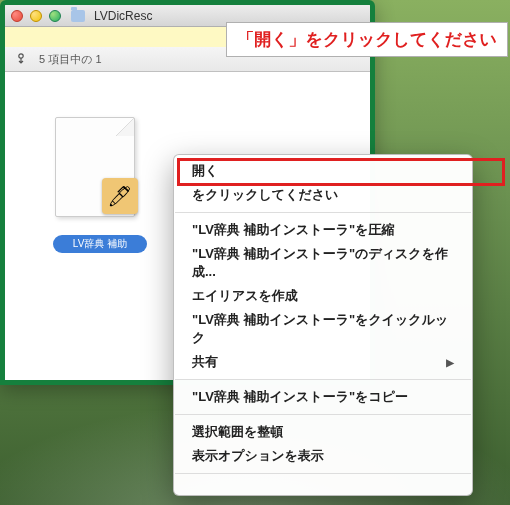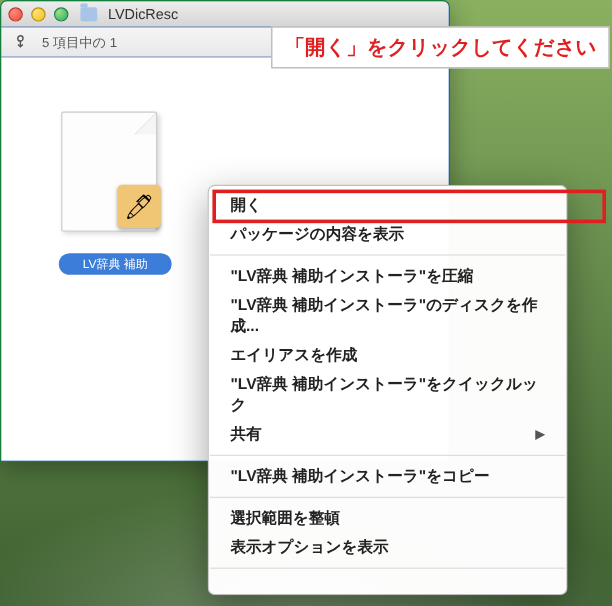--- a/index.html
+++ b/index.html
@@ -26,22 +26,22 @@
     height: 300px;
     background: radial-gradient(ellipse at center, rgba(255,255,255,0.3) 0%, transparent 60%);
     border-radius: 50%;
   }
   .window {
     position: absolute;
     left: 0;
     top: 0;
     width: 375px;
     height: 385px;
-    background: #3b82f6;
-    border: 1px solid #15803d;
+    background: #fef9c3;
+    border: 5px solid #15803d;
     border-radius: 6px 6px 0 0;
     box-shadow: 0 5px 20px rgba(0,0,0,0.3);
     overflow: hidden;
   }
   .titlebar {
     height: 22px;
     background: linear-gradient(#ededed, #d5d5d5);
     border-bottom: 1px solid #b0b0b0;
     display: flex;
     align-items: center;
@@ -77,20 +77,21 @@
     margin-left: 3px;
   }
   .toolbar {
     height: 25px;
     background: linear-gradient(#f5f5f5, #e8e8e8);
     border-bottom: 1px solid #c0c0c0;
     display: flex;
     align-items: center;
     padding: 0 8px;
     gap: 10px;
+    margin-top: 20px;
   }
   .tool-btn {
     width: 16px; height: 16px;
     display:flex;
     align-items:center;
     justify-content:center;
     color:#555;
   }
   .status-text {
     font-size: 11px;
@@ -256,21 +257,21 @@
       <span class="file-label">LV辞典 補助</span>
     </div>
   </div>
 </div>
 
 <div class="context-menu">
   <div class="menu-item highlight">
       <span>開く</span>
     </div>
   <div class="menu-item">
-      <span>パッケージの内容を表示</span>
+      <span>をクリックしてください</span>
     </div>
   <div class="menu-sep"></div>
   <div class="menu-item">
       <span>"LV辞典 補助インストーラ"を圧縮</span>
     </div>
   <div class="menu-item">
       <span>"LV辞典 補助インストーラ"のディスクを作成...</span>
     </div>
   <div class="menu-item">
       <span>エイリアスを作成</span>

